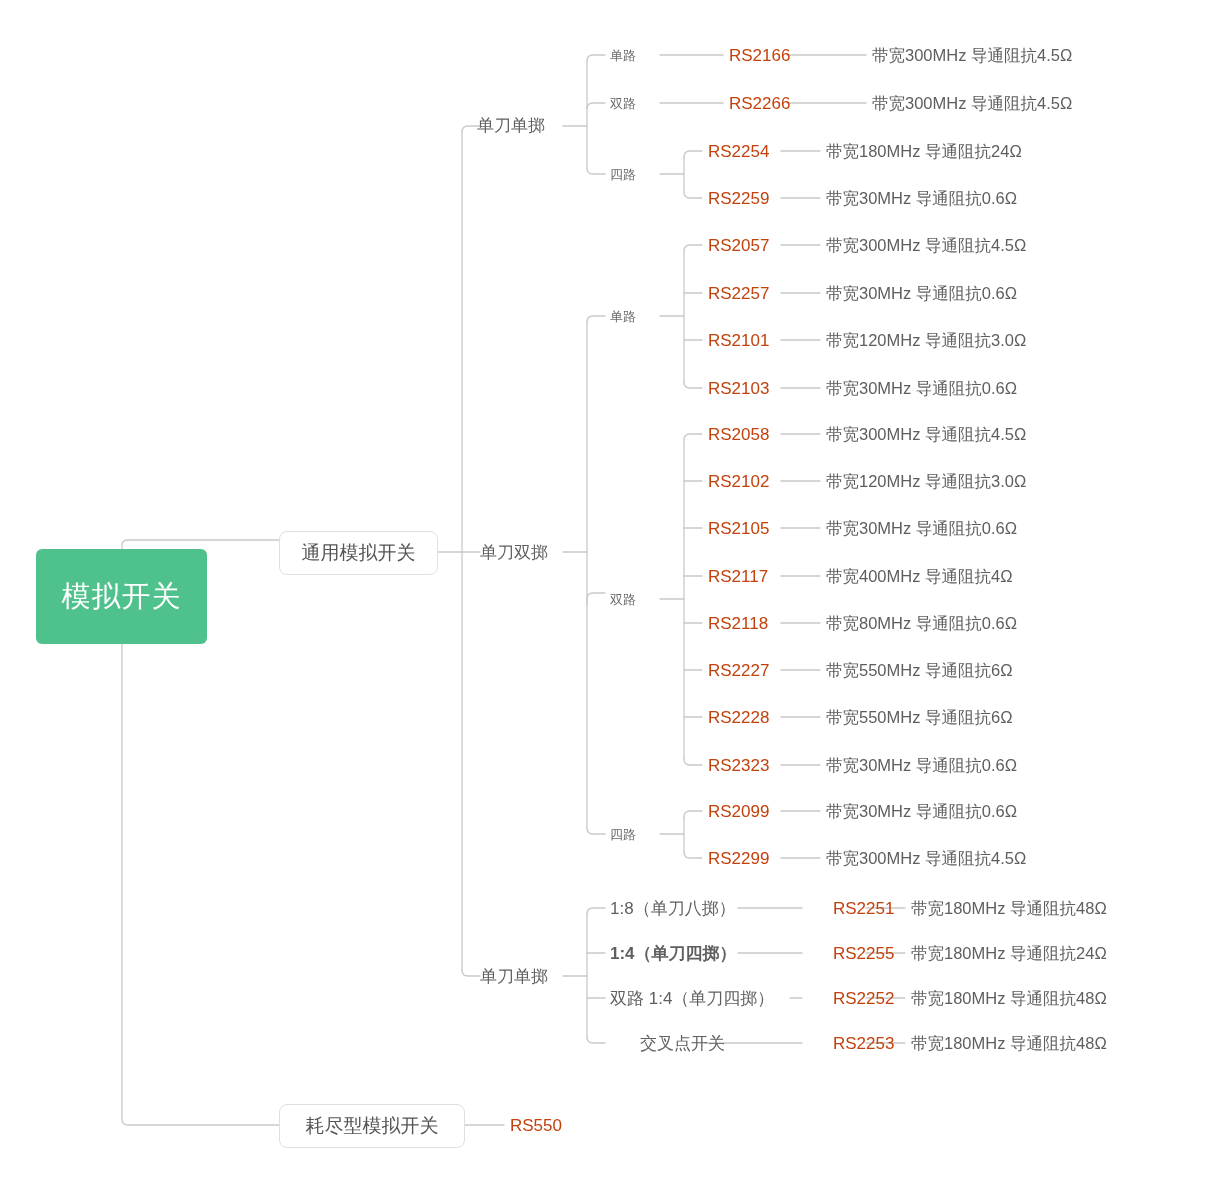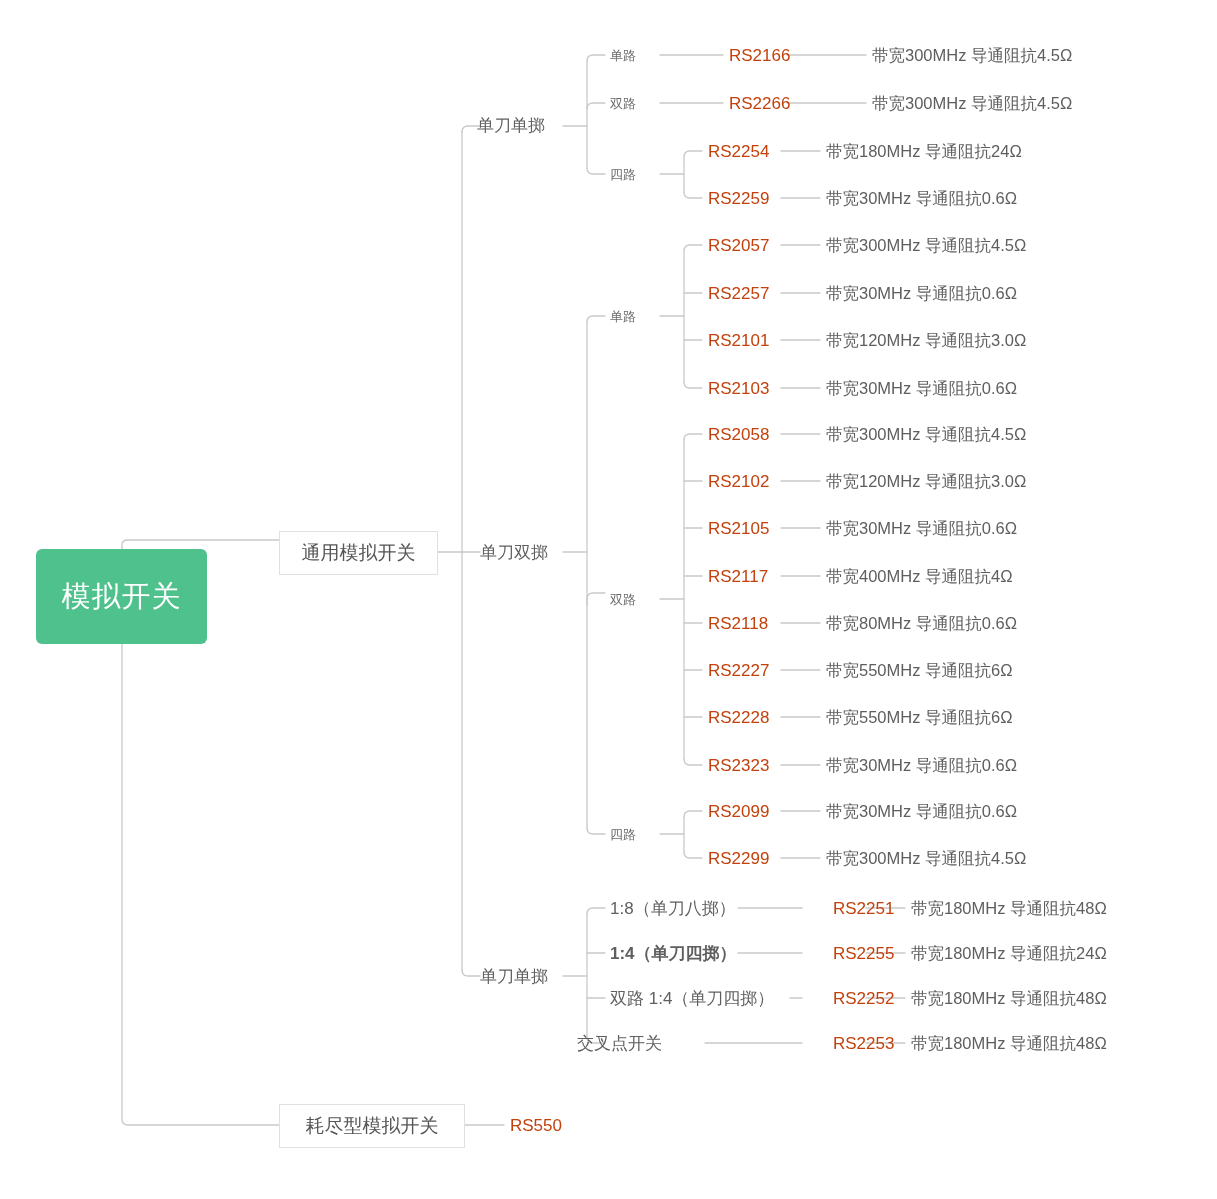--- a/index.html
+++ b/index.html
@@ -15,21 +15,21 @@
   .node{position:absolute;white-space:nowrap;}
   
   .root-node{
     left:36px;top:549px;width:171px;height:95px;
     background:#4ec18c;border-radius:6px;
     display:flex;align-items:center;justify-content:center;
     color:#ffffff;font-size:29px;letter-spacing:1px;
   }
   
   .boxed{
-    background:#ffffff;border:1px solid #e0e0e0;border-radius:0;
+    background:#ffffff;border:1px solid #e0e0e0;border-radius:8px;
     display:flex;align-items:center;justify-content:center;
     color:#555555;font-size:19px;height:42px;
   }
   #n-general{left:279px;top:531px;width:157px;}
   #n-depletion{left:279px;top:1104px;width:184px;}
   
   .txt{color:#6b6b6b;font-size:17px;line-height:1;}
   .txt.lvl2{color:#5f5f5f;font-size:17px;}
   .txt.lvl3{color:#6b6b6b;font-size:13px;text-align:right;}
   .txt.model{color:#c2410c;font-size:17px;}
@@ -211,17 +211,17 @@
   <div class="node txt spec vcenter" style="left:911px;top:908px;">带宽180MHz 导通阻抗48Ω</div>
 
   <div class="node txt multi vcenter" style="left:610px;top:953px;font-weight:bold;">1:4（单刀四掷）</div>
   <div class="node txt model vcenter" style="left:833px;top:953px;">RS2255</div>
   <div class="node txt spec vcenter" style="left:911px;top:953px;">带宽180MHz 导通阻抗24Ω</div>
 
   <div class="node txt multi vcenter" style="left:610px;top:998px;">双路 1:4（单刀四掷）</div>
   <div class="node txt model vcenter" style="left:833px;top:998px;">RS2252</div>
   <div class="node txt spec vcenter" style="left:911px;top:998px;">带宽180MHz 导通阻抗48Ω</div>
 
-  <div class="node txt multi vcenter" style="left:577px;top:1043px;text-align:right;">交叉点开关</div>
+  <div class="node txt multi vcenter" style="left:640px;top:1043px;text-align:right;">交叉点开关</div>
   <div class="node txt model vcenter" style="left:833px;top:1043px;">RS2253</div>
   <div class="node txt spec vcenter" style="left:911px;top:1043px;">带宽180MHz 导通阻抗48Ω</div>
 
 </div>
 
 </body></html>

